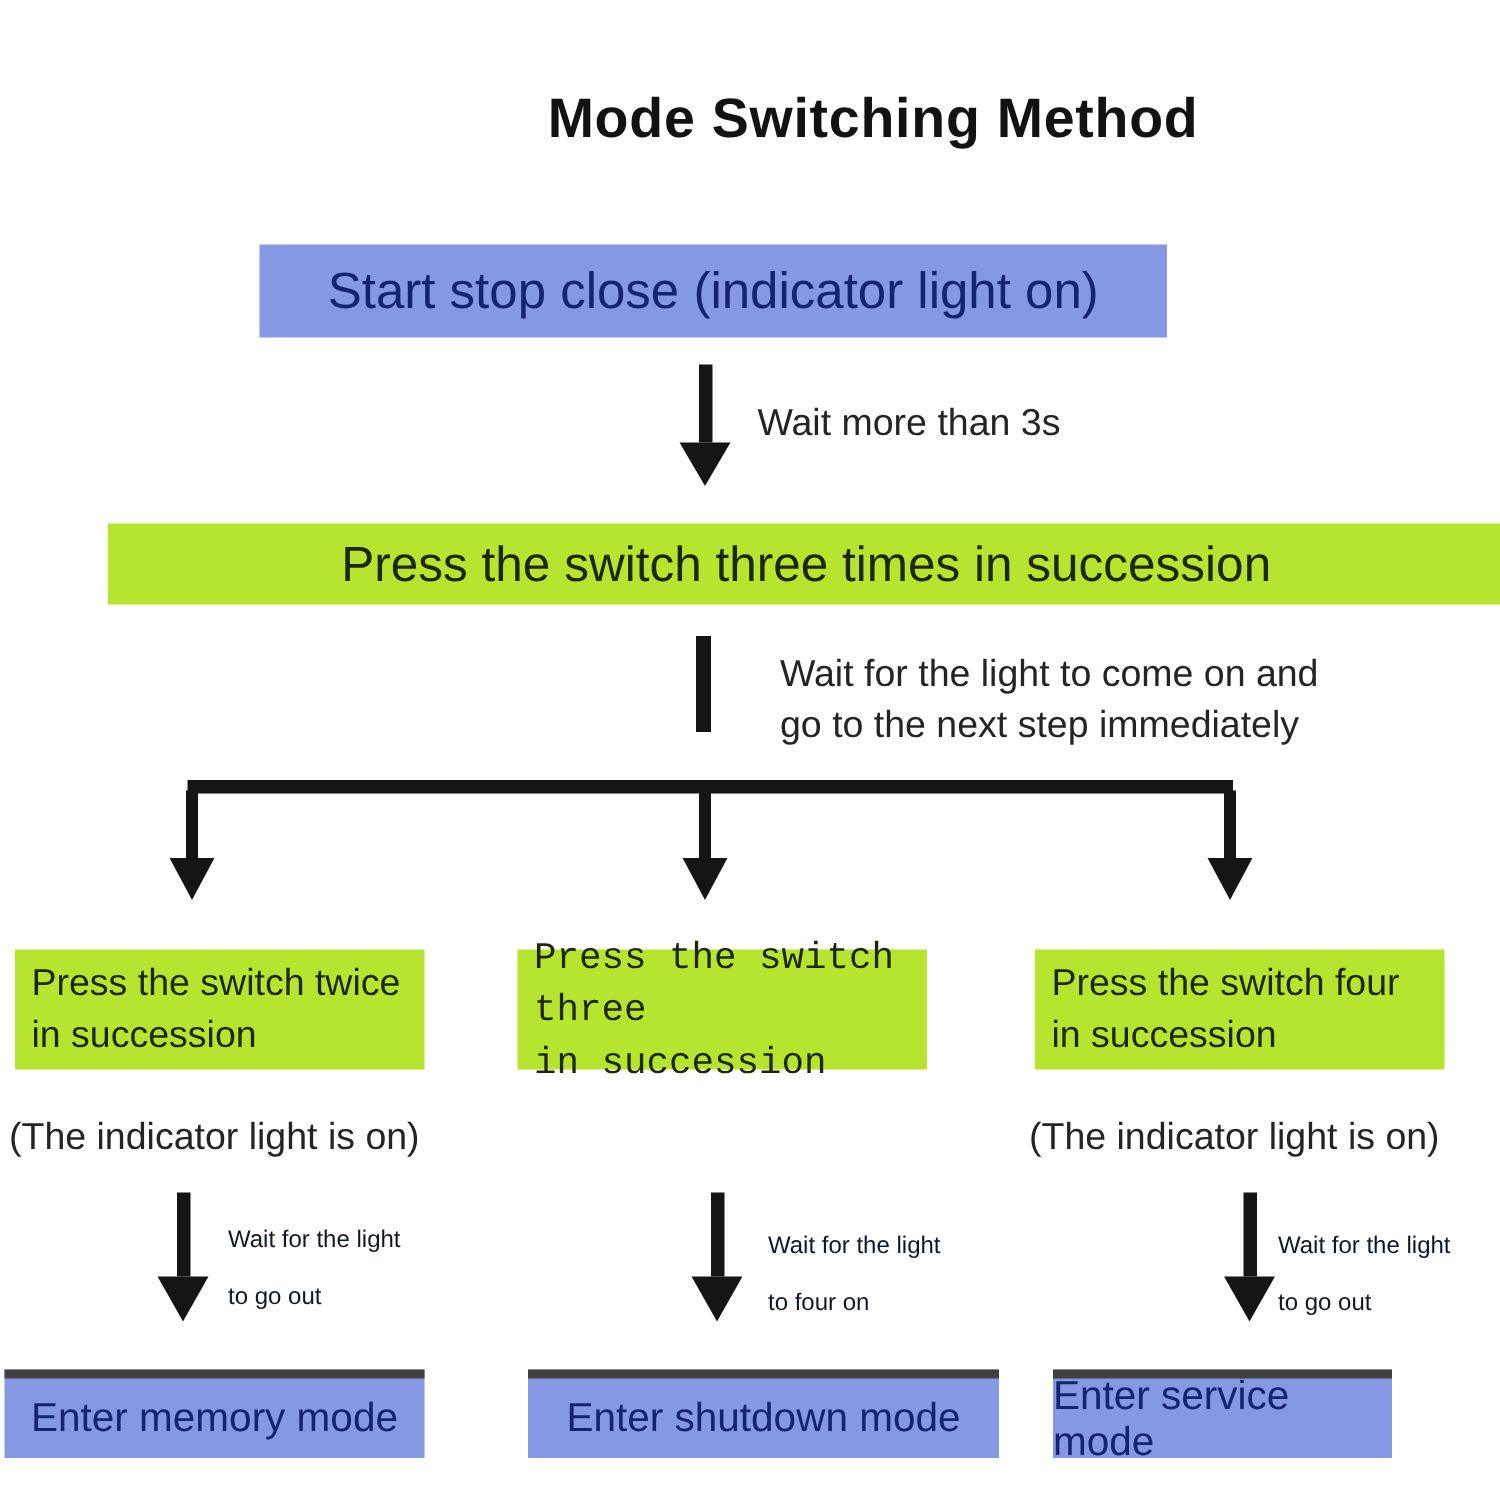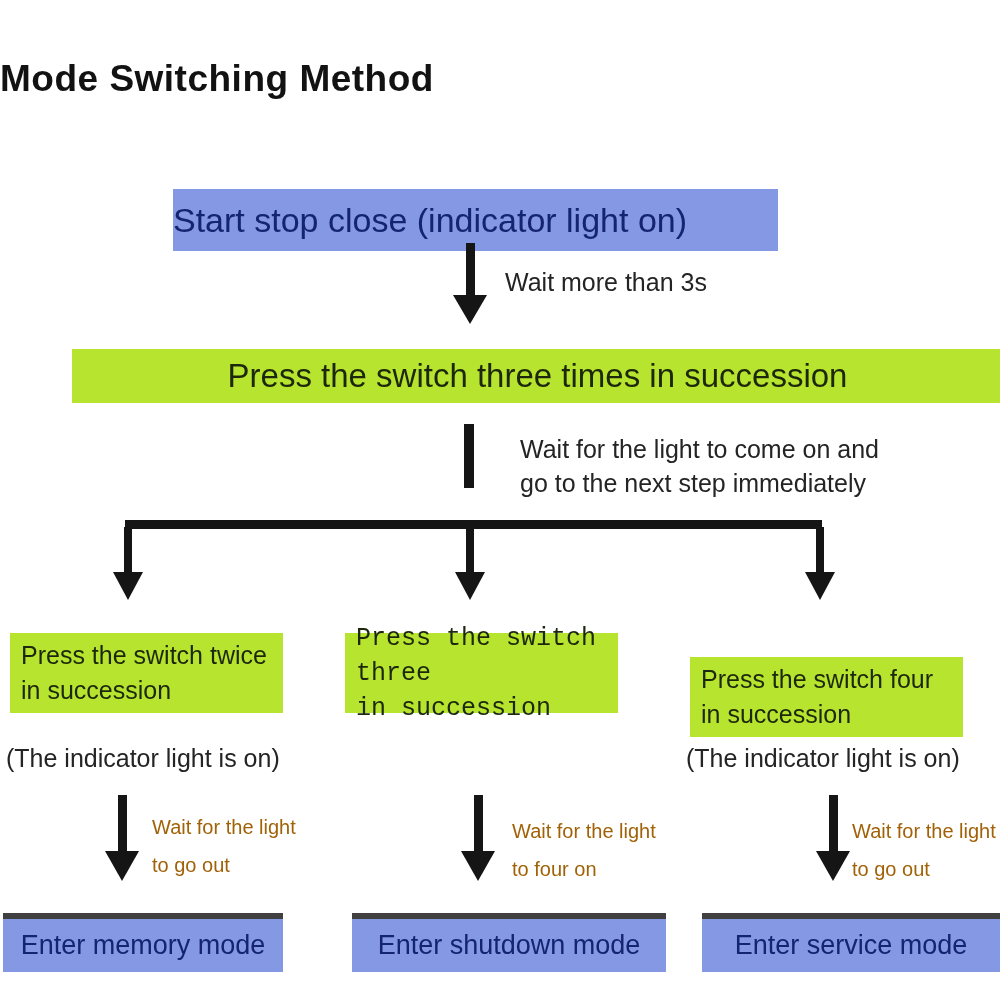--- a/index.html
+++ b/index.html
@@ -9,37 +9,37 @@
     height: 1000px;
     background: #ffffff;
     font-family: "Liberation Sans", sans-serif;
     color: #1a1a1a;
     overflow: hidden;
   }
   .title {
     position: absolute;
     left: 0; top: 58px;
     width: 799px;
-    text-align: left;
+    text-align: right;
     font-size: 37px;
     font-weight: bold;
     color: #121212;
     letter-spacing: 0.5px;
   }
   .box {
     position: absolute;
     display: flex;
     align-items: center;
     box-sizing: border-box;
   }
   .blue  { background: #8498e3; color: #15246e; }
   .green { background: #b7e52f; color: #1c270b; }
   .start-box {
     left: 173px; top: 163px; width: 605px; height: 62px;
-    font-size: 34px; margin-top: 26px;
+    justify-content: center; font-size: 34px;
   }
   .step2-box {
     left: 72px; top: 349px; width: 931px; height: 54px;
     justify-content: center; font-size: 33px;
   }
   .branch-box {
     top: 633px; width: 273px; height: 80px;
     font-size: 25px; line-height: 35px; padding-left: 11px;
   }
   .branch-box .lines span { display: block; }
@@ -52,21 +52,21 @@
     position: absolute; top: 744px;
     font-size: 25px; color: #242424; white-space: nowrap;
   }
   .label {
     position: absolute;
     font-size: 25px; color: #242424; white-space: nowrap;
   }
   .label.two-line { line-height: 34px; }
   .small-label {
     position: absolute;
-    font-size: 20px; color: #a16207; line-height: 38px; white-space: nowrap;
+    font-size: 16px; color: #0f172a; line-height: 38px; white-space: nowrap;
   }
   
   .varrow { position: absolute; display: flex; flex-direction: column; align-items: center; }
   .shaft { background: #151515; }
   .head  { width: 0; height: 0; }
   .hline {
     position: absolute;
     left: 125px; top: 520px; width: 697px; height: 9px;
     background: #151515;
   }
@@ -123,21 +123,21 @@
       <span>Press the switch twice</span>
       <span>in succession</span>
     </div>
   </div>
   <div class="box green branch-box" style="left:345px;font-family:Liberation Mono, monospace;">
     <div class="lines">
       <span>Press the switch three</span>
       <span>in succession</span>
     </div>
   </div>
-  <div class="box green branch-box" style="left:690px;margin-top:24px;">
+  <div class="box green branch-box" style="left:690px;">
     <div class="lines">
       <span>Press the switch four</span>
       <span>in succession</span>
     </div>
   </div>
 
   <div class="note" style="left:6px;">(The indicator light is on)</div>
   <div class="note" style="left:686px;">(The indicator light is on)</div>
 
   <div class="varrow" style="left:105px; top:795px;">
@@ -166,17 +166,17 @@
     <span style="display:block;">Wait for the light</span>
     <span style="display:block;">to go out</span>
   </div>
 
   <div class="box blue result-box" style="left:3px; width:280px;">
     <span>Enter memory mode</span>
   </div>
   <div class="box blue result-box" style="left:352px; width:314px;">
     <span>Enter shutdown mode</span>
   </div>
-  <div class="box blue result-box" style="left:702px; width:298px;">
+  <div class="box blue result-box" style="left:702px; width:226px;">
     <span>Enter service mode</span>
   </div>
 
 </div>
 
 </body></html>

